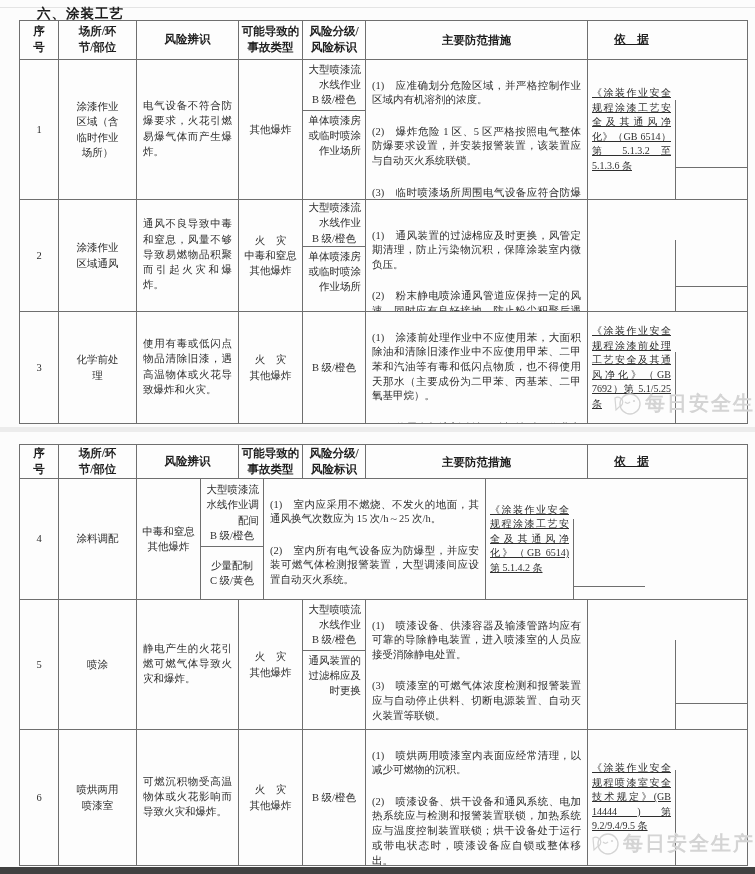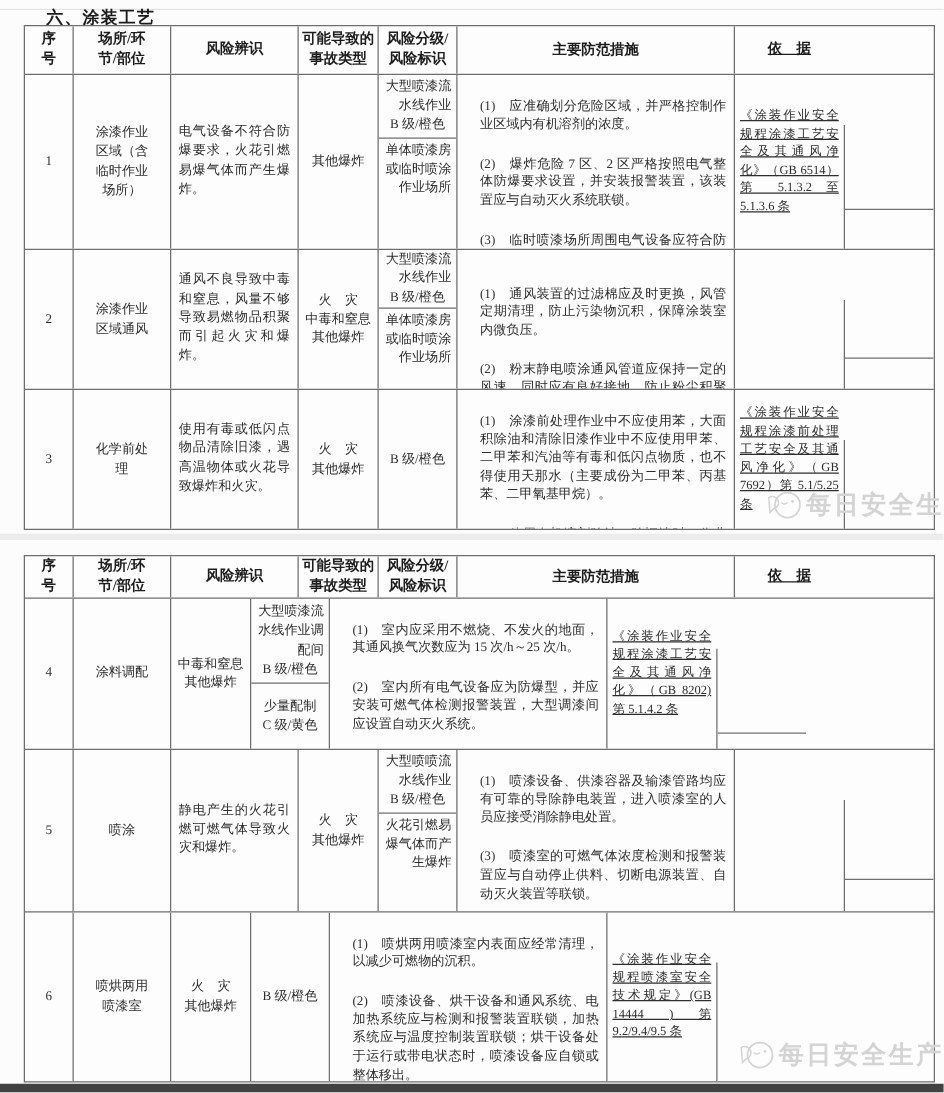--- a/index.html
+++ b/index.html
@@ -20,21 +20,21 @@
     display:flex;flex-direction:column;align-items:center;justify-content:center;
     text-align:center;font-size:10.5px;line-height:1.45;white-space:pre-line;overflow:hidden;
   }
   .cell:first-child{border-left:none;}
   .c-no{width:38px;}
   .c-place{width:78px;padding:0 14px;}
   .c-risk{width:102px;padding:0 6px;text-align:justify;font-family:Liberation Mono, monospace;}
   .c-acc{width:64px;}
   .c-grade{width:63px;padding:0;align-items:stretch;justify-content:flex-start;}
   .c-meas{width:222px;display:block;text-align:justify;padding:4px 6px 2px 6px;line-height:1.4;}
-  .c-meas p{margin:0 0 2px 12px;font-family:Liberation Serif, serif;}
+  .c-meas p{margin:0 0 2px 0;font-family:Liberation Serif, serif;}
   .c-basis{width:88px;padding:0 4px;font-size:10px;text-align:justify;text-decoration:underline;}
   .c-resp{width:72px;padding:0;align-items:stretch;justify-content:flex-start;margin-top:40px;}
   .th{font-weight:bold;font-size:11.5px;color:#1d1d1d;justify-content:center;text-align:center;line-height:1.35;}
   .h-th1{height:38px;}
   .h-th2{height:33px;}
   .grade-sub{display:flex;flex-direction:column;justify-content:center;padding:2px 4px;box-sizing:border-box;}
   .grade-sub + .grade-sub{border-top:1px solid #6f6f6f;gap:44px;}
   .grade-sub .g-label{text-align:right;}
   .grade-sub .g-grade{text-align:center;}
   .grade-fill{flex:1;}
@@ -82,21 +82,21 @@
         <div class="g-label">大型喷漆流水线作业</div>
         <div class="g-grade">B 级/橙色</div>
       </div>
       <div class="grade-sub grade-fill">
         <div class="g-label">单体喷漆房或临时喷涂作业场所</div>
         <div class="g-grade">C 级/黄色</div>
       </div>
     </div>
     <div class="cell c-meas">
       <p>(1)　应准确划分危险区域，并严格控制作业区域内有机溶剂的浓度。</p>
-      <p>(2)　爆炸危险 7 区、2 区严格按照电气整体防爆要求设置，并安装报警装置，该装置应与自动灭火系统联锁。</p>
+      <p>(2)　爆炸危险 1 区、5 区严格按照电气整体防爆要求设置，并安装报警装置，该装置应与自动灭火系统联锁。</p>
       <p>(3)　临时喷漆场所周围电气设备应符合防爆要求，与明火和其他电气设备的安全间距不得小于 6m，并设置警戒线和安全标 志牌，周边不得存放易燃和可燃物质。</p>
     </div>
     <div class="cell c-basis">《涂装作业安全规程涂漆工艺安全及其通风净化》（GB 6514）第 5.1.3.2 至 5.1.3.6 条</div>
     <div class="cell c-resp">
       <div class="resp-sub" style="height:67px"></div>
       <div class="resp-sub"></div>
     </div>
   </div>
 
   <div class="row" style="height:112px">
@@ -182,60 +182,61 @@
       <div class="grade-sub grade-fill">
         <div class="g-grade">少量配制
 C 级/黄色</div>
       </div>
     </div>
     <div class="cell c-meas">
       <p>(1)　室内应采用不燃烧、不发火的地面，其通风换气次数应为 15 次/h～25 次/h。</p>
       <p>(2)　室内所有电气设备应为防爆型，并应安装可燃气体检测报警装置，大型调漆间应设置自动灭火系统。</p>
       
     </div>
-    <div class="cell c-basis">《涂装作业安全规程涂漆工艺安全及其通风净化》（GB 8202)第 5.1.4.2 条</div>
+    <div class="cell c-basis">《涂装作业安全规程涂漆工艺安全及其通风净化》（GB 6514)第 5.1.4.2 条</div>
     <div class="cell c-resp">
       <div class="resp-sub" style="height:67px"></div>
       <div class="resp-sub"></div>
     </div>
   </div>
 
   <div class="row" style="height:130px">
     <div class="cell c-no">5</div>
     <div class="cell c-place">喷涂</div>
     <div class="cell c-risk">静电产生的火花引燃可燃气体导致火灾和爆炸。</div>
     <div class="cell c-acc">
       <div>火　灾</div>
       <div>其他爆炸</div>
     </div>
     <div class="cell c-grade">
       <div class="grade-sub" style="height:63px">
         <div class="g-label">大型喷喷流水线作业</div>
         <div class="g-grade">B 级/橙色</div>
       </div>
       <div class="grade-sub grade-fill">
-        <div class="g-label">火花引燃易爆气体而产生爆炸</div>
+        <div class="g-label">通风装置的过滤棉应及时更换</div>
         <div class="g-grade">C 级/黄色</div>
       </div>
     </div>
     <div class="cell c-meas">
       <p>(1)　喷漆设备、供漆容器及输漆管路均应有可靠的导除静电装置，进入喷漆室的人员应接受消除静电处置。</p>
       <p>(3)　喷漆室的可燃气体浓度检测和报警装置应与自动停止供料、切断电源装置、自动灭火装置等联锁。</p>
       
     </div>
     <div class="cell c-basis"></div>
     <div class="cell c-resp">
       <div class="resp-sub" style="height:63px"></div>
       <div class="resp-sub"></div>
     </div>
   </div>
 
   <div class="row" style="height:136px">
     <div class="cell c-no">6</div>
     <div class="cell c-place">喷烘两用喷漆室</div>
+    <div class="cell c-risk">可燃沉积物受高温物体或火花影响而导致火灾和爆炸。</div>
     <div class="cell c-acc">
       <div>火　灾</div>
       <div>其他爆炸</div>
     </div>
     <div class="cell c-grade">
       <div class="grade-single">B 级/橙色</div>
     </div>
     <div class="cell c-meas">
       <p>(1)　喷烘两用喷漆室内表面应经常清理，以减少可燃物的沉积。</p>
       <p>(2)　喷漆设备、烘干设备和通风系统、电加热系统应与检测和报警装置联锁，加热系统应与温度控制装置联锁；烘干设备处于运行或带电状态时，喷漆设备应自锁或整体移出。</p>

